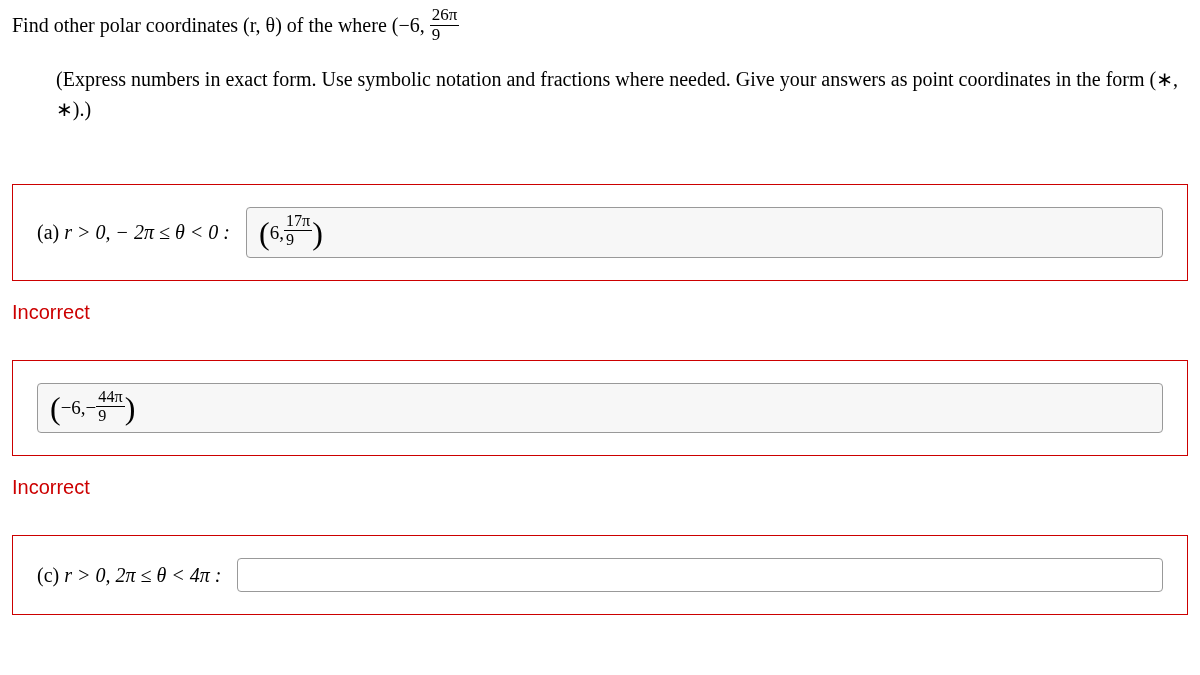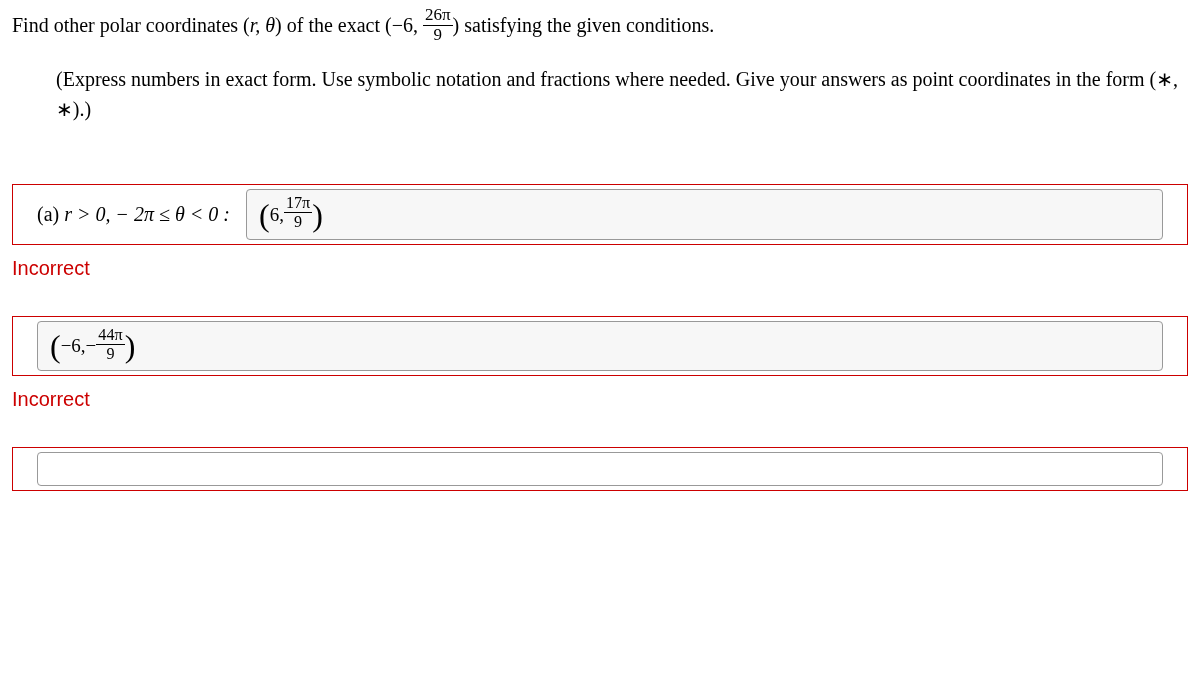--- a/index.html
+++ b/index.html
@@ -20,39 +20,39 @@
       line-height: 1.5;
     }
     .instruction-text {
       margin-bottom: 60px;
       line-height: 1.5;
       margin-left: 44px;
     }
     .frac {
       display: inline-block;
       vertical-align: middle;
-      text-align: center;
+      text-align: left;
       font-size: 0.85em;
       line-height: 1.1;
       position: relative;
       top: -2px;
     }
     .frac .num {
       display: block;
       border-bottom: 1px solid #000;
       padding: 0 2px;
     }
     .frac .den {
       display: block;
       padding: 0 2px;
     }
     .answer-box {
       border: 1.5px solid #c00;
-      padding: 4px 24px;
-      margin-bottom: 12px;
+      padding: 22px 24px;
+      margin-bottom: 20px;
       display: flex;
       align-items: center;
     }
     .answer-box.no-status {
       border: 1.5px solid #888;
     }
     .part-label {
       font-size: 20px;
       white-space: nowrap;
       margin-right: 16px;
@@ -90,21 +90,21 @@
       font-size: 20px;
       font-family: Arial, Helvetica, sans-serif;
       margin-bottom: 36px;
       margin-top: 4px;
     }
   </style>
 </head>
 <body>
 
 <div class="question-text">
-  <span>Find other polar coordinates (</span><span class="var" style="font-style:italic">r, θ</span><span>) of the exact (−6, </span><span class="frac"><span class="num">26π</span><span class="den">9</span></span><span>) satisfying the given conditions.</span>
+  <span>Find other polar coordinates (</span><span class="var" style="">r, θ</span><span>) of the where (−6, </span><span class="frac"><span class="num">26π</span><span class="den">9</span></span>
 </div>
 
 <div class="instruction-text">(Express numbers in exact form. Use symbolic notation and fractions where needed. Give your answers as point coordinates in the form (∗, ∗).)</div>
 
 <div class="answer-box">
   <span class="part-label">
     <span>(a) </span><span class="var">r &gt; 0,  − 2π ≤ θ &lt; 0 :</span>
   </span>
   <div class="answer-display">
     <span class="answer-content">
@@ -129,14 +129,17 @@
         <span class="num">44π</span>
         <span class="den">9</span>
       </span>
       <span class="big-paren">)</span>
     </span>
   </div>
 </div>
 <div class="status-text">Incorrect</div>
 
 <div class="answer-box no-status" style="border-color:#c00;">
+  <span class="part-label">
+    <span>(c) </span><span class="var">r &gt; 0, 2π ≤ θ &lt; 4π :</span>
+  </span>
   <div class="answer-display empty"></div>
 </div>
 
 </body></html>

